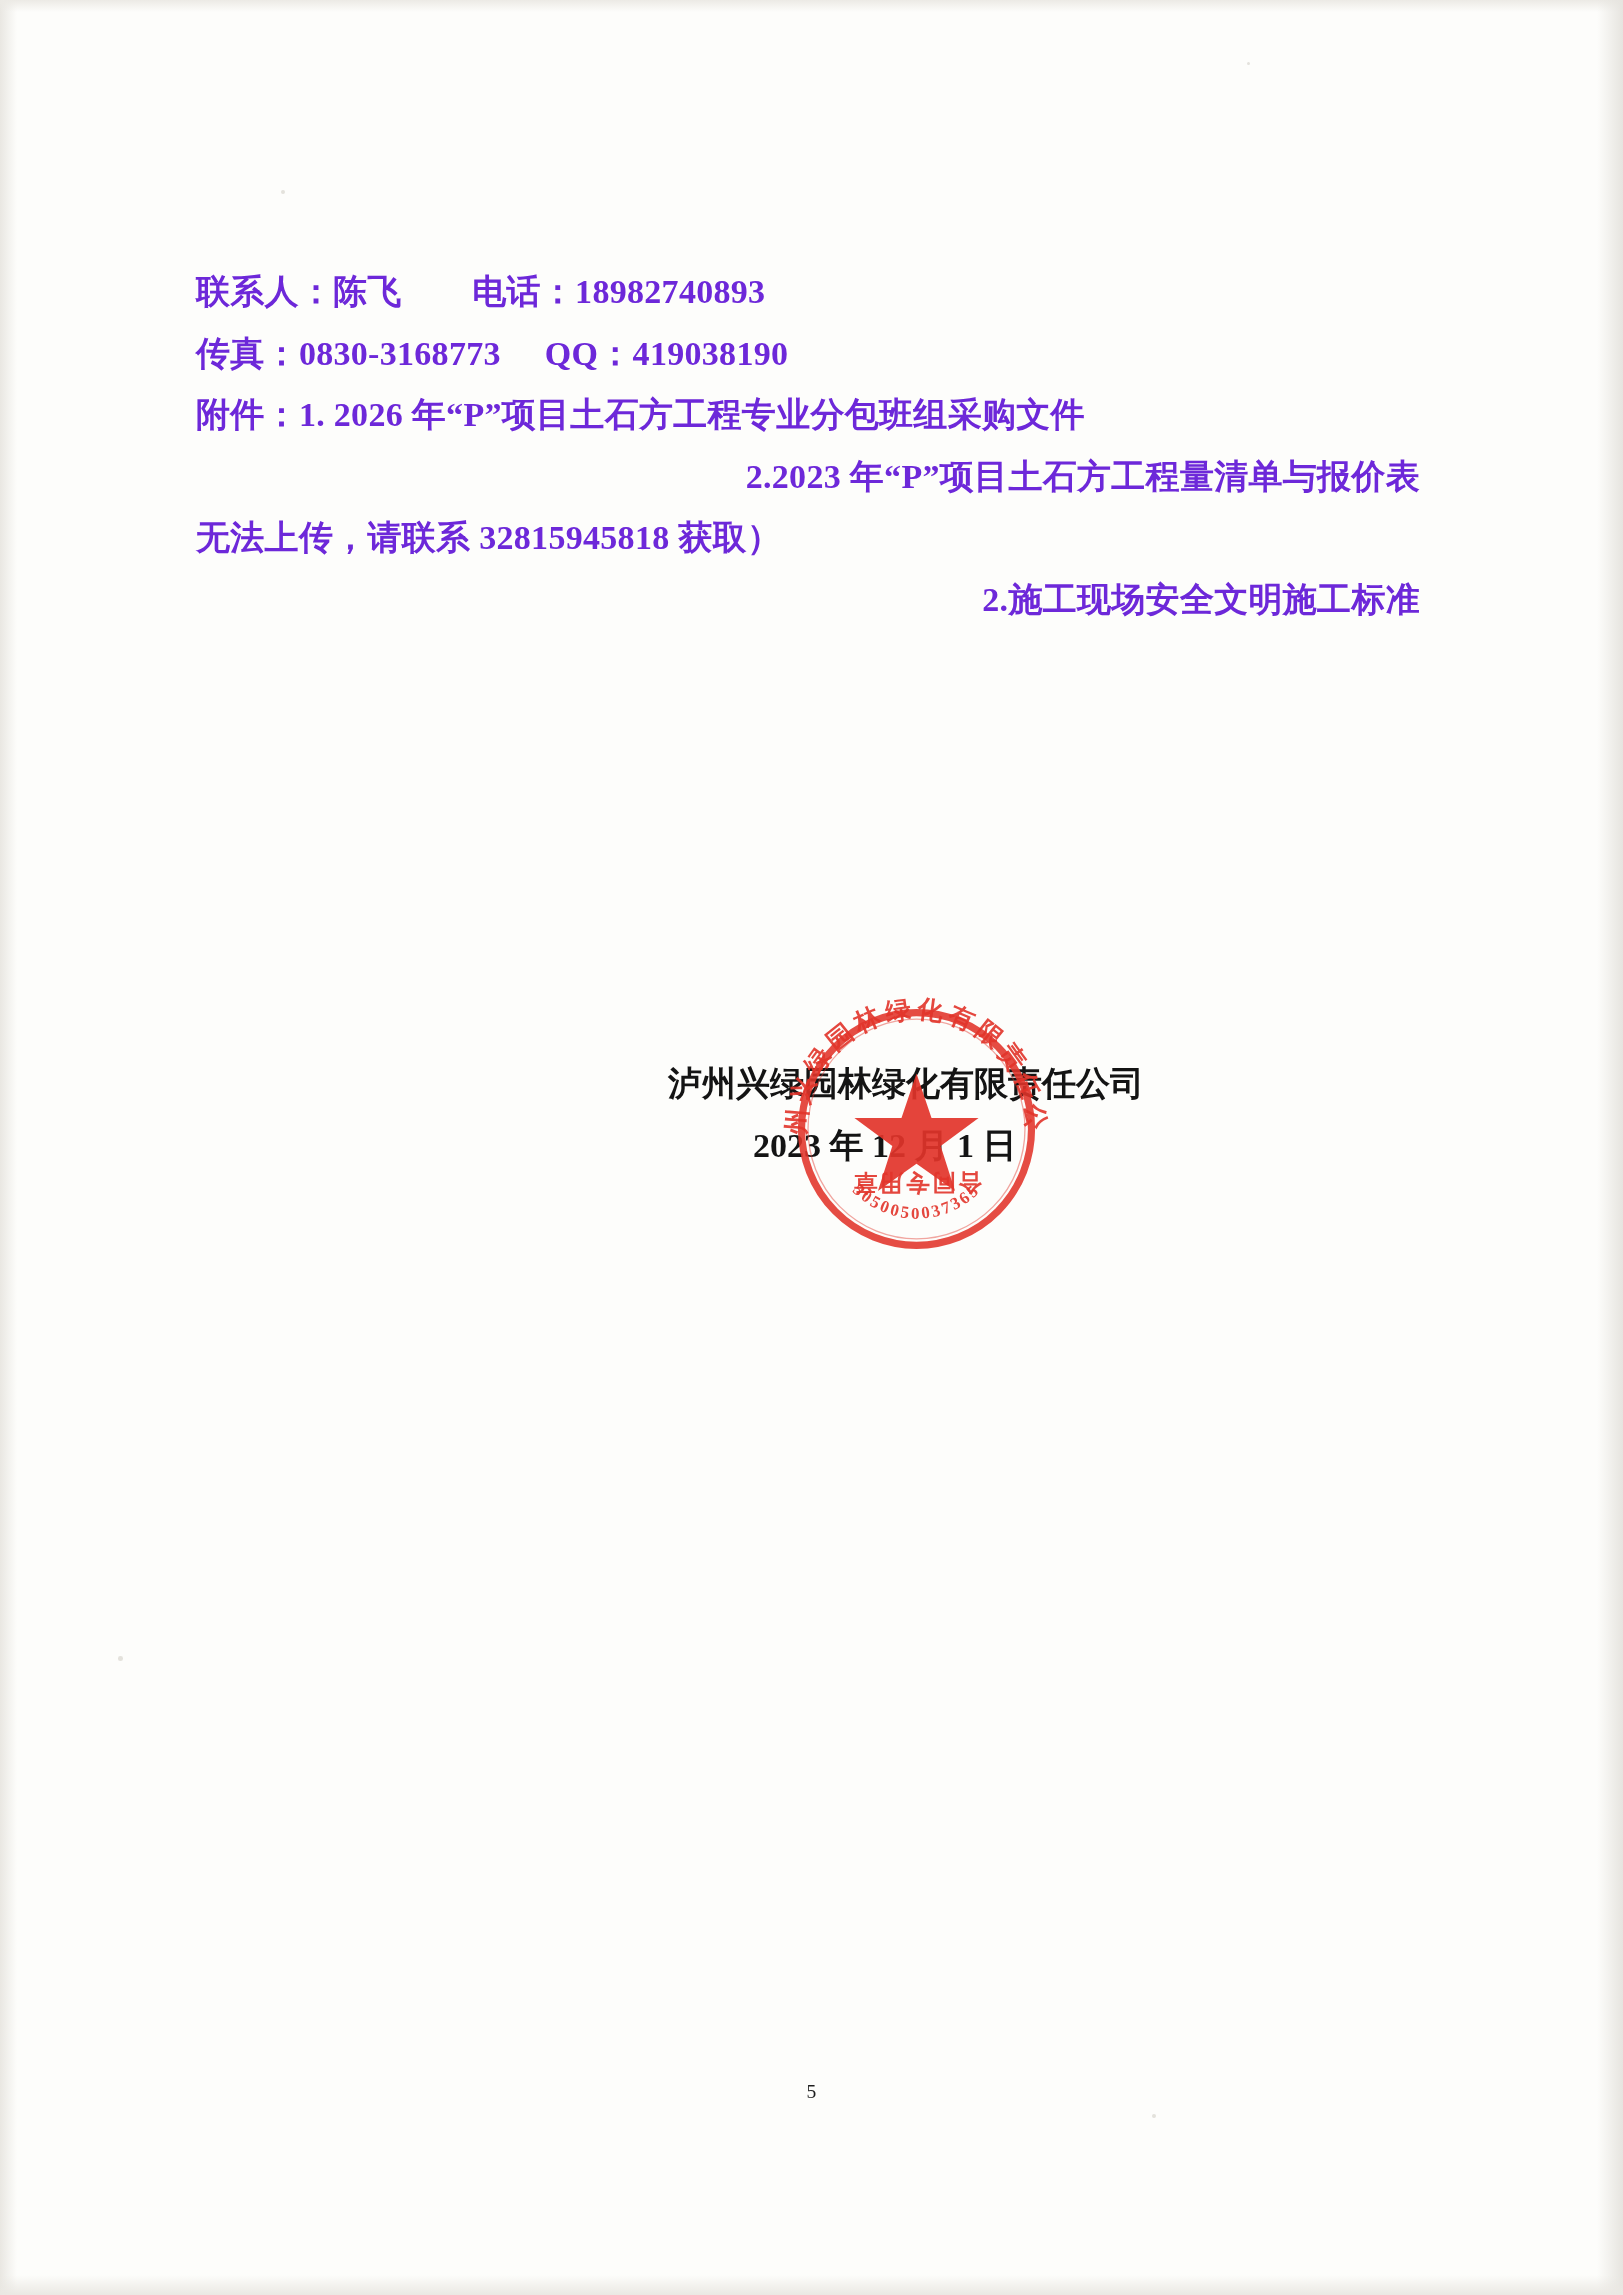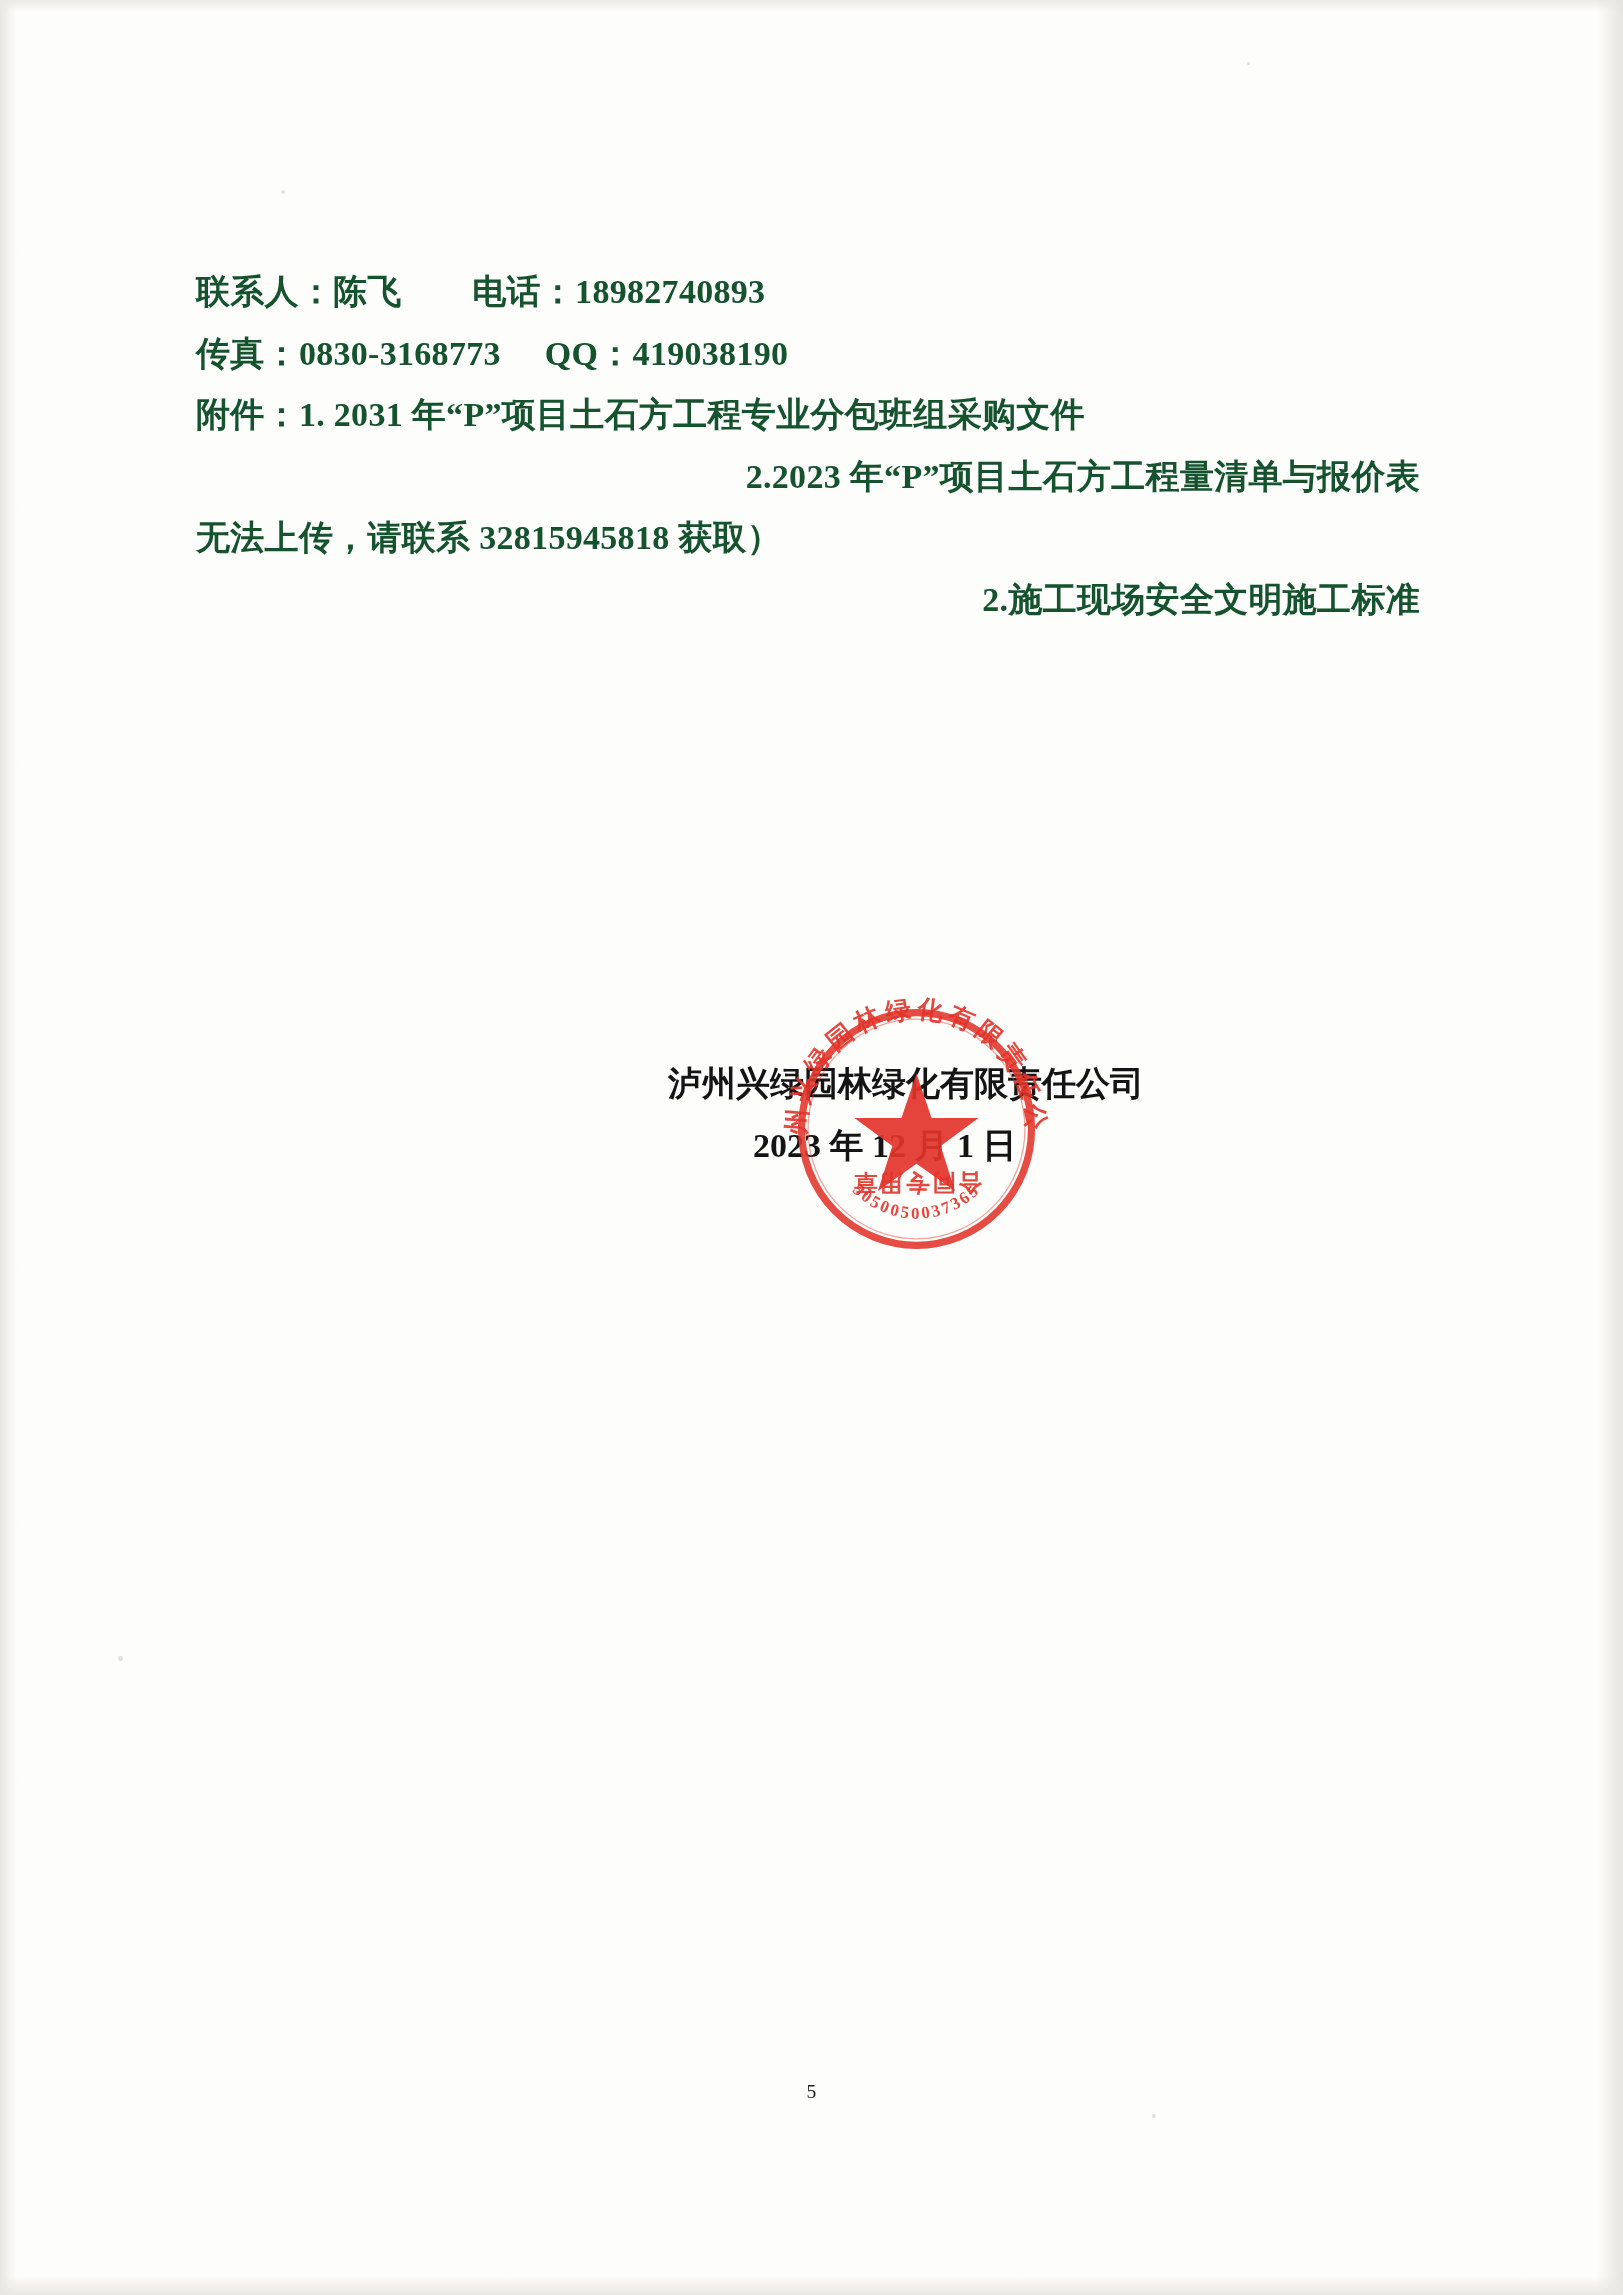--- a/index.html
+++ b/index.html
@@ -50,21 +50,21 @@
   .content {
     position: absolute;
     left: 196px;
     top: 275px;
     width: 1224px;
   }
 
   .line {
     font-size: 34px;
     line-height: 1.0;
-    color: #14532d;
+    color: #6d28d9;
     font-weight: 700;
     letter-spacing: 0.3px;
     white-space: pre;
     margin-bottom: 27.5px;
   }
   .line.indent {
     padding-left: 77px;
     text-align: right;
   }
   .line.hang {
@@ -133,21 +133,21 @@
   <div class="speck" style="left:1247px;top:62px;width:3.3px;height:3.3px;"></div>
   <div class="speck" style="left:118px;top:1656px;width:4.6px;height:4.6px;"></div>
   <div class="speck" style="left:1152px;top:2114px;width:3.9px;height:3.9px;"></div>
 
   <div class="content">
 
     <div class="line">联系人：陈飞        电话：18982740893</div>
 
     <div class="line">传真：0830-3168773     QQ：419038190</div>
 
-    <div class="line">附件：1. 2031 年“P”项目土石方工程专业分包班组采购文件</div>
+    <div class="line">附件：1. 2026 年“P”项目土石方工程专业分包班组采购文件</div>
 
     <div class="line indent">2.2023 年“P”项目土石方工程量清单与报价表</div>
 
 
     <div class="line hang">无法上传，请联系 32815945818 获取）</div>
 
 
     <div class="line indent">2.施工现场安全文明施工标准</div>
 
   </div>

